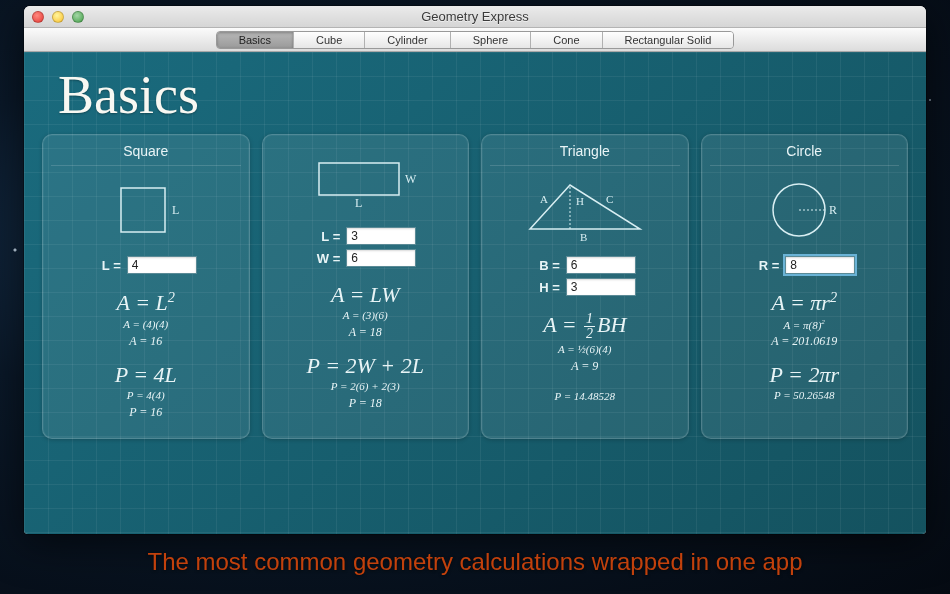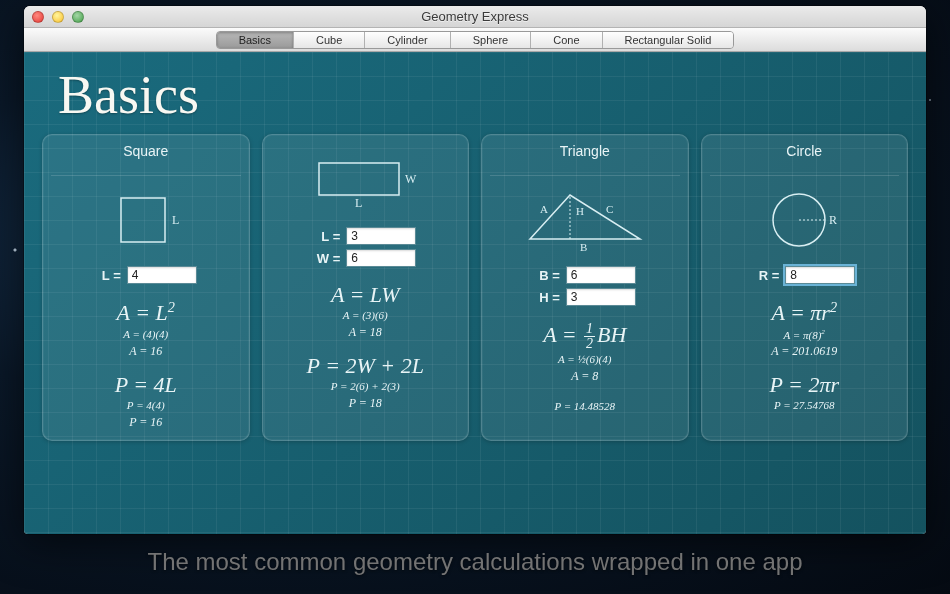--- a/index.html
+++ b/index.html
@@ -125,21 +125,21 @@
   display: flex;
   flex-direction: column;
   align-items: center;
   font-size: 12px;
   box-shadow: 0 1px 4px rgba(0,0,0,0.2), inset 0 0 0 1px rgba(255,255,255,0.05);
 }
 .card-title {
   font-size: 14px;
   text-align: center;
   margin-bottom: 6px;
-  padding-bottom: 16px;
+  padding-bottom: 6px;
   border-bottom: 1px solid rgba(255,255,255,0.15);
   width: 100%;
 }
 .shape-area {
   height: 76px;
   display: flex;
   align-items: center;
   justify-content: center;
   margin-bottom: 8px;
 }
@@ -187,21 +187,21 @@
   text-align: center;
   margin-bottom: 14px;
   font-family: "Times New Roman", serif;
   font-style: italic;
 }
 .tagline {
   position: absolute;
   bottom: 18px;
   left: 0; right: 0;
   text-align: center;
-  color: #737373;
+  color: #c2410c;
   font-size: 24px;
   font-weight: 300;
   text-shadow: 0 1px 3px rgba(0,0,0,0.5);
 }
 sup { font-size: 0.65em; vertical-align: super; }
 .frac {
   display: inline-flex;
   flex-direction: column;
   align-items: center;
   vertical-align: middle;
@@ -312,21 +312,21 @@
             <input class="input-field" value="3" style="">
           </div>
         </div>
         <div class="formula-big">
           <span>A = </span><span class="frac">
               <span class="n">1</span>
               <span class="d">2</span>
             </span><span>BH</span>
         </div>
         <div class="formula-sub">A = ½(6)(4)</div>
-        <div class="formula-result">A = 8</div>
+        <div class="formula-result">A = 9</div>
         <div class="formula-sub" style="margin-bottom:8px">P = 14.48528</div>
       </div>
 
       <div class="card">
         <div class="card-title">Circle</div>
         <div class="shape-area">
           <svg width="110" height="64" viewBox="0 0 110 64">
             <circle cx="50" cy="32" r="26" fill="none" stroke="#d8eef2" stroke-width="1.5"></circle>
             <line x1="50" y1="32" x2="76" y2="32" stroke="#d8eef2" stroke-width="1" stroke-dasharray="2,2"></line>
             <text x="80" y="36" fill="#d8eef2" font-size="12" font-family="serif">R</text>
@@ -335,20 +335,20 @@
         <div class="inputs">
           <div class="input-row">
             <span class="input-label">R =</span>
             <input class="input-field" style="box-shadow: rgb(106, 179, 214) 0px 0px 0px 2px, rgba(0, 0, 0, 0.15) 0px 1px 2px inset;" value="8">
           </div>
         </div>
         <div class="formula-big">A = πr<sup>2</sup></div>
         <div class="formula-sub">A = π(8)<sup>2</sup></div>
         <div class="formula-result">A = 201.0619</div>
         <div class="formula-big">P = 2πr</div>
-        <div class="formula-sub" style="margin-bottom:0">P = 27.54768</div>
+        <div class="formula-sub" style="margin-bottom:0">P = 50.26548</div>
       </div>
 
     </div>
   </div>
 </div>
 
 <div class="tagline">The most common geometry calculations wrapped in one app</div>
 
 </body></html>

